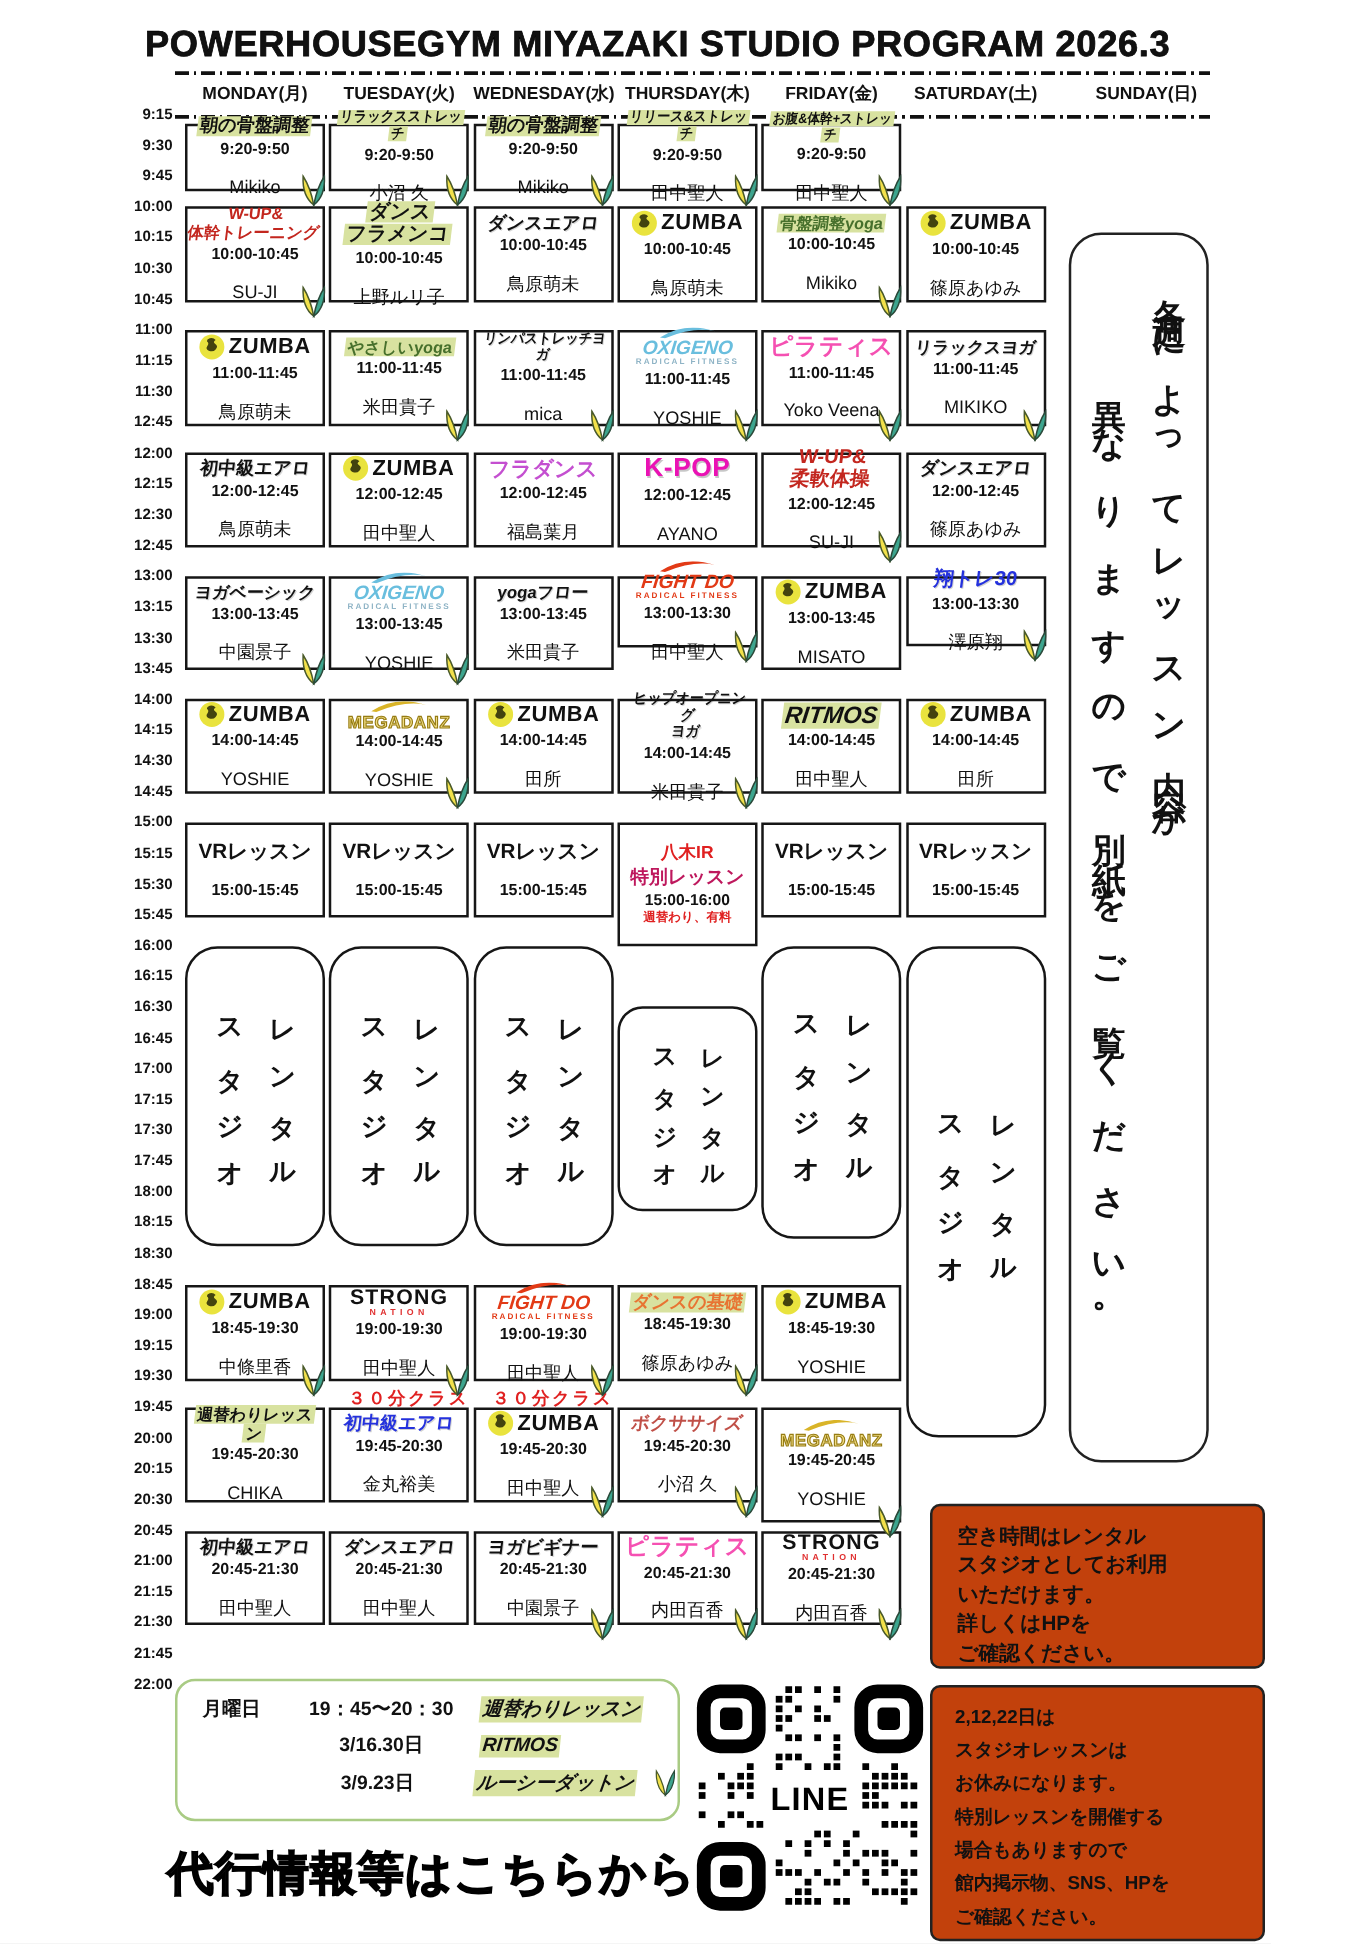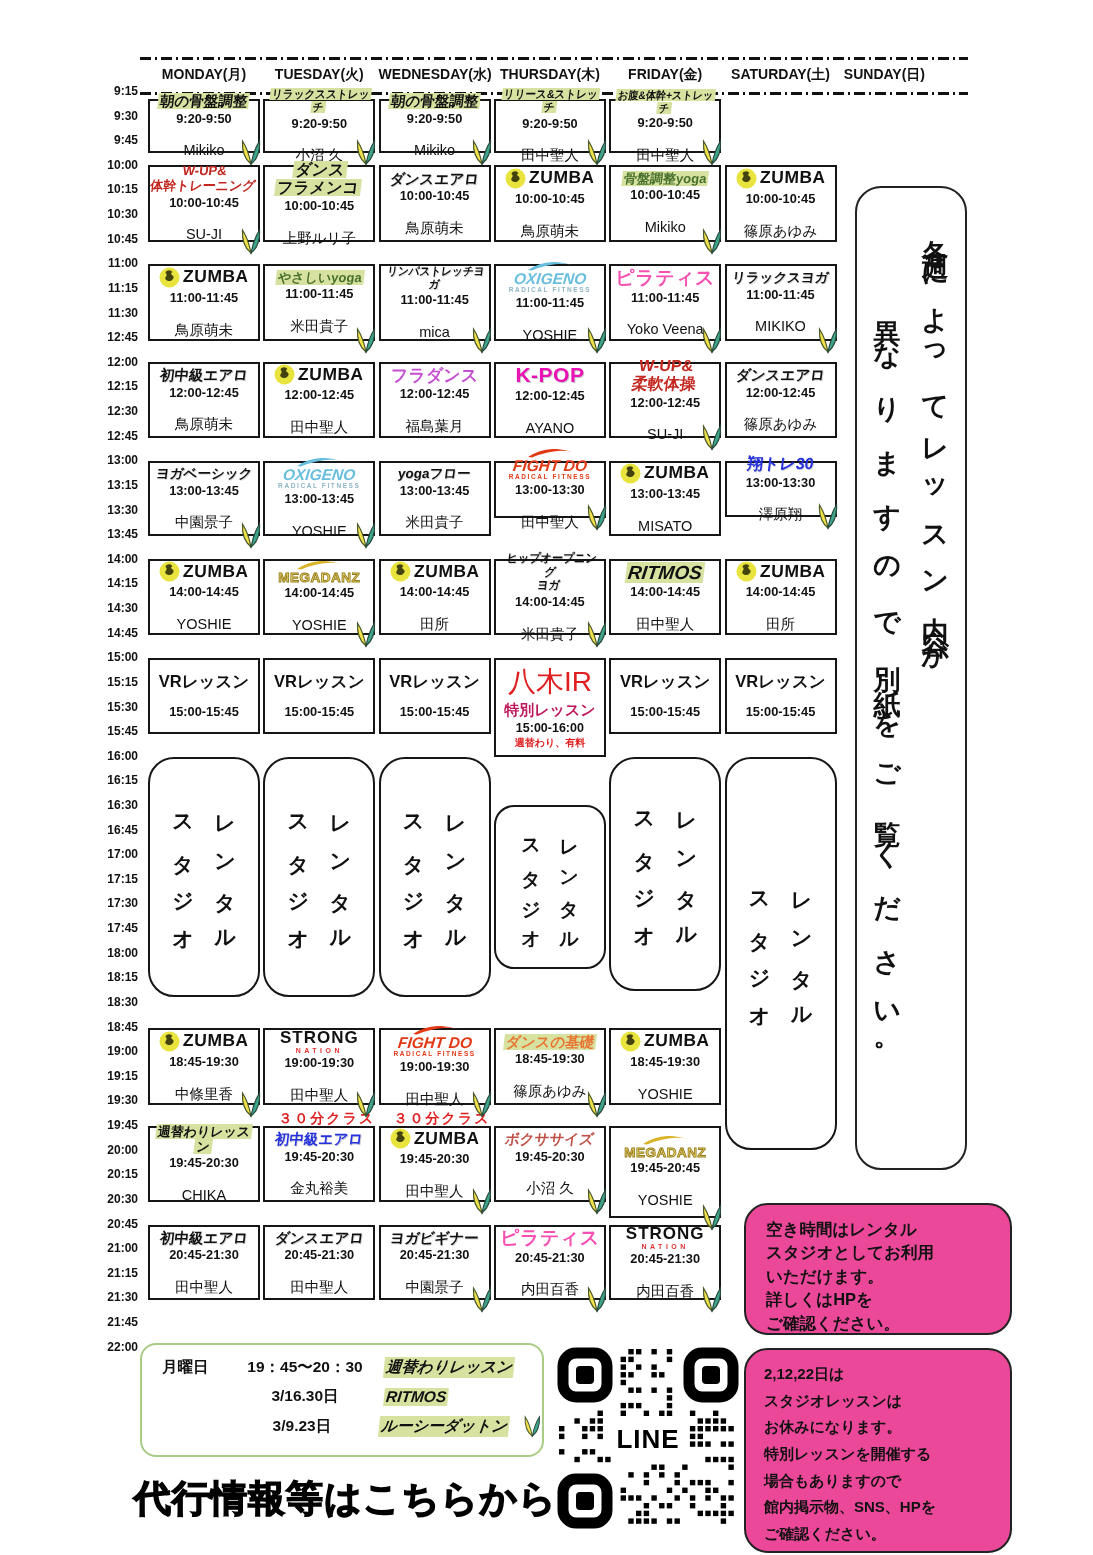--- a/index.html
+++ b/index.html
@@ -23,21 +23,21 @@
   .b-orange{color:#e87432}
   .b-red{color:#c3271f}
   .b-red2{color:#c05048}
   .b-blue{color:#2431dd;text-shadow:1px 1px 0 rgba(0,0,0,.18)}
   .b-pink{color:#f550b2;font-size:19px;letter-spacing:.5px}
   .b-magenta{color:#ea12b4;font-size:21px;font-weight:900;letter-spacing:.5px;text-shadow:1px 1px 0 rgba(0,0,0,.22)}
   .b-purple{color:#c44fd0;font-size:17px;font-weight:900}
   .c-time{font-weight:800;font-size:12.8px;margin-top:2px;white-space:nowrap}
   .c-inst{font-weight:400;font-size:14.5px;margin-top:16px;white-space:nowrap}
   .vr-title{font-weight:700;font-size:16.5px}
-  .sp1{color:#e02020;font-weight:400;font-size:28px}
+  .sp1{color:#e02020;font-weight:700;font-size:14px}
   .sp2{color:#be185d;font-weight:800;font-size:15px;margin-top:3px}
   .sp3{font-weight:800;font-size:12.5px;margin-top:3px}
   .sp4{color:#e02020;font-weight:800;font-size:10px;margin-top:2px}
   .logo-zumba{display:flex;align-items:center;gap:3px;margin-bottom:1px}
   .zword{font-weight:900;font-size:17.5px;letter-spacing:.5px;transform:skewX(-2deg)}
   .logo-rf{display:flex;flex-direction:column;align-items:center;line-height:1}
   .rfword{font-style:italic;font-weight:900;font-size:15.5px;transform:skewX(-6deg)}
   .oxigeno .rfword{color:#69bede}
   .fightdo .rfword{color:#e23a16}
   .rfsub{font-size:6.5px;font-weight:700;letter-spacing:1.6px;margin-top:1px}
@@ -63,34 +63,35 @@
   .vcol-l{left:12px;top:112px;letter-spacing:23px}
   .subbox{position:absolute;left:140px;top:1343px;width:404px;height:114px;border:2px solid #a9cb84;
     border-radius:16px;background:#fff;padding:12px 0 0 20px;box-sizing:border-box}
   .subrow{display:flex;align-items:center;font-weight:800;font-size:15.5px;margin-bottom:8px;white-space:nowrap}
   .sr1{width:64px}
   .sr2{width:158px;text-align:center}
   .sr3{font-style:italic;transform:skewX(-6deg)}
   .submark{width:19px;height:23px;margin-left:14px}
   .caption{position:absolute;left:134px;top:1474px;font-size:37px;font-weight:900;letter-spacing:1px;
     -webkit-text-stroke:1.4px #000;white-space:nowrap}
-  .infobox{position:absolute;border:2px solid #222;border-radius:24px;background:#ec4899;
+  .infobox{position:absolute;border:2px solid #222;border-radius:8px;background:#c2410c;
     box-sizing:border-box;font-weight:800}
   .ib1{left:744px;top:1203px;width:268px;height:132px;padding:13px 8px 0 20px;font-size:16.5px;line-height:1.42}
   .ib2{left:744px;top:1348px;width:268px;height:205px;padding:11px 6px 0 18px;font-size:15px;line-height:1.78}
   .ibline{white-space:nowrap}
   .qr{position:absolute;left:553px;top:1343px;width:190px;height:190px}
   .qr-label{position:absolute;left:0;top:81px;width:190px;text-align:center;font-weight:900;
     font-size:26px;letter-spacing:1px;color:#000;background:transparent}
   .qr-label span{background:#fff;padding:1px 6px}
 </style>
 </head>
 <body>
 
 <div class="sheet" id="sheet">
+  <div class="title">POWERHOUSEGYM MIYAZAKI STUDIO PROGRAM  2026.3</div>
   <div class="dash" style="top:57px"></div>
   <div class="dash" style="top:92px"></div>
 
   <div class="sidenote">
     <div class="vcol vcol-r">各週によってレッスン内容が</div>
     <div class="vcol vcol-l">異なりますので別紙をご覧ください。</div>
   </div>
 
   <div class="subbox">
     <div class="subrow">
@@ -255,21 +256,21 @@
       <div class="ibline">場合もありますので</div>
       <div class="ibline">館内掲示物、SNS、HPを</div>
       <div class="ibline">ご確認ください。</div>
     </div>
 <div class="dayhdr" style="left: 148px;">MONDAY(月)</div>
     <div class="dayhdr" style="left: 263.3px;">TUESDAY(火)</div>
     <div class="dayhdr" style="left: 378.6px;">WEDNESDAY(水)</div>
     <div class="dayhdr" style="left: 493.9px;">THURSDAY(木)</div>
     <div class="dayhdr" style="left: 609.2px;">FRIDAY(金)</div>
     <div class="dayhdr" style="left: 724.5px;">SATURDAY(土)</div>
-    <div class="dayhdr" style="left: 813px; text-align: right;">SUNDAY(日)</div>
+    <div class="dayhdr" style="left: 861px;">SUNDAY(日)</div>
     <div class="tlabel" style="top: 84px;">9:15</div>
     <div class="tlabel" style="top: 108.62px;">9:30</div>
     <div class="tlabel" style="top: 133.24px;">9:45</div>
     <div class="tlabel" style="top: 157.86px;">10:00</div>
     <div class="tlabel" style="top: 182.48px;">10:15</div>
     <div class="tlabel" style="top: 207.1px;">10:30</div>
     <div class="tlabel" style="top: 231.72px;">10:45</div>
     <div class="tlabel" style="top: 256.34px;">11:00</div>
     <div class="tlabel" style="top: 280.96px;">11:15</div>
     <div class="tlabel" style="top: 305.58px;">11:30</div>

